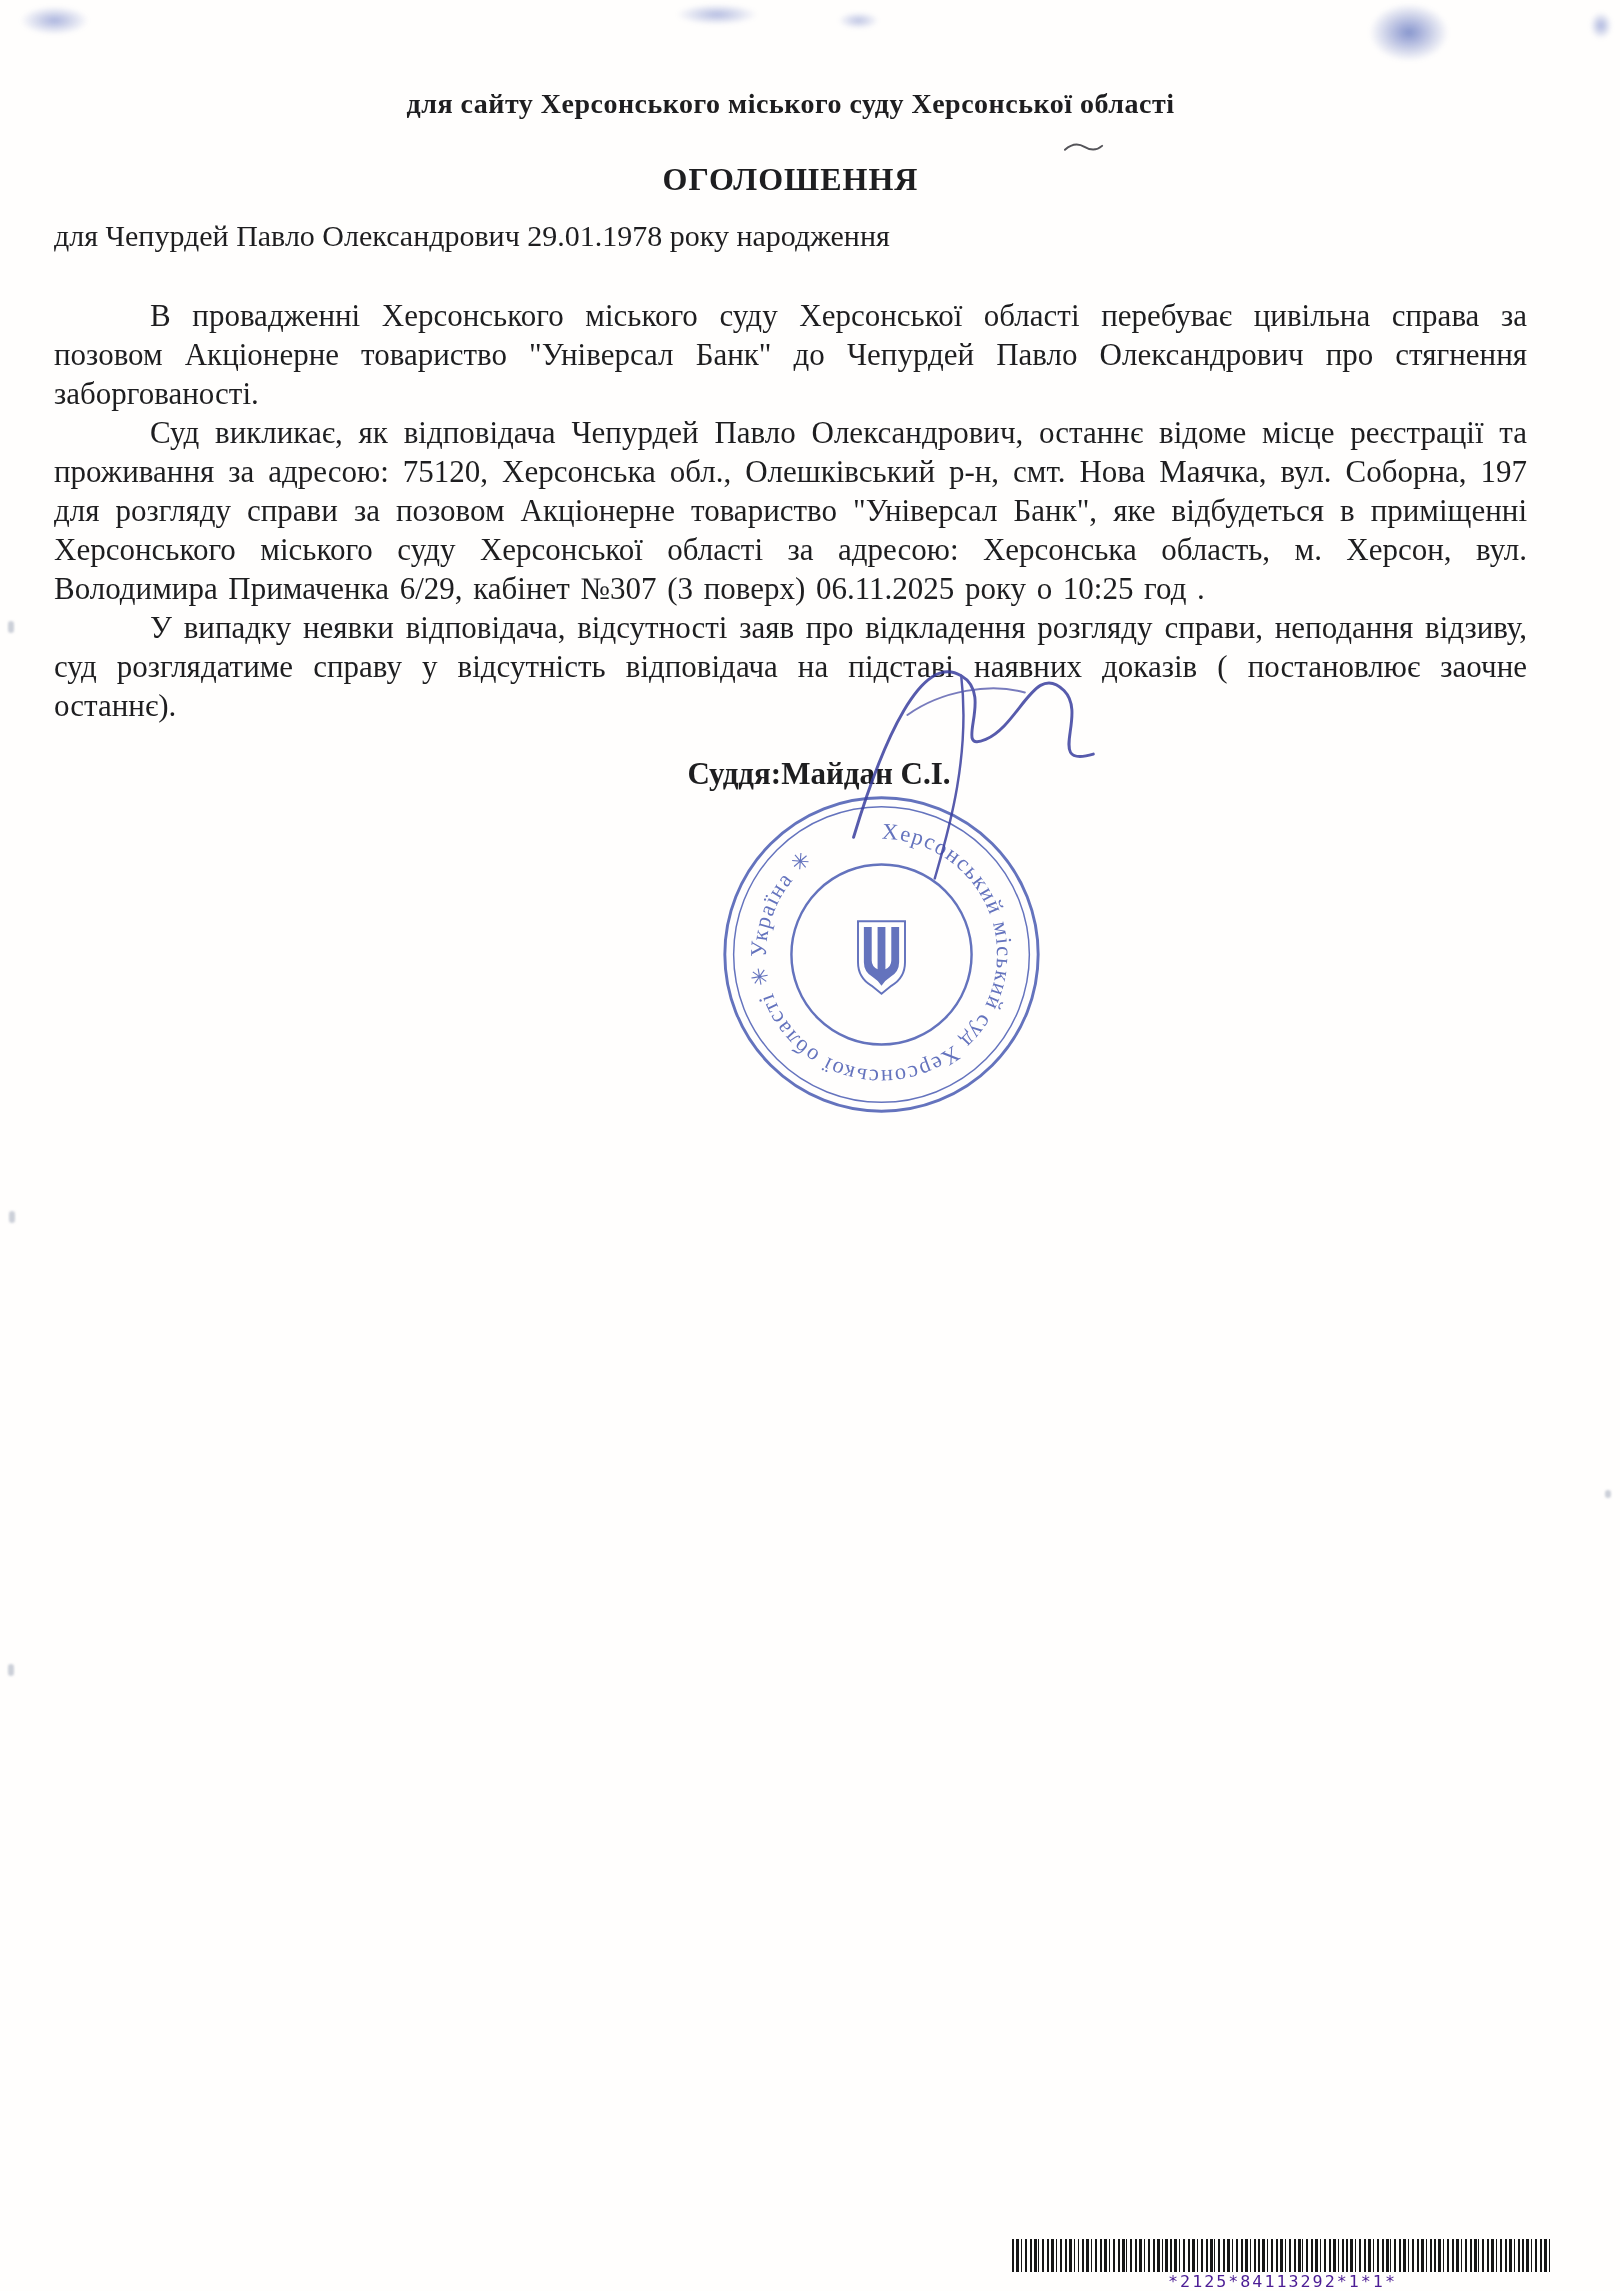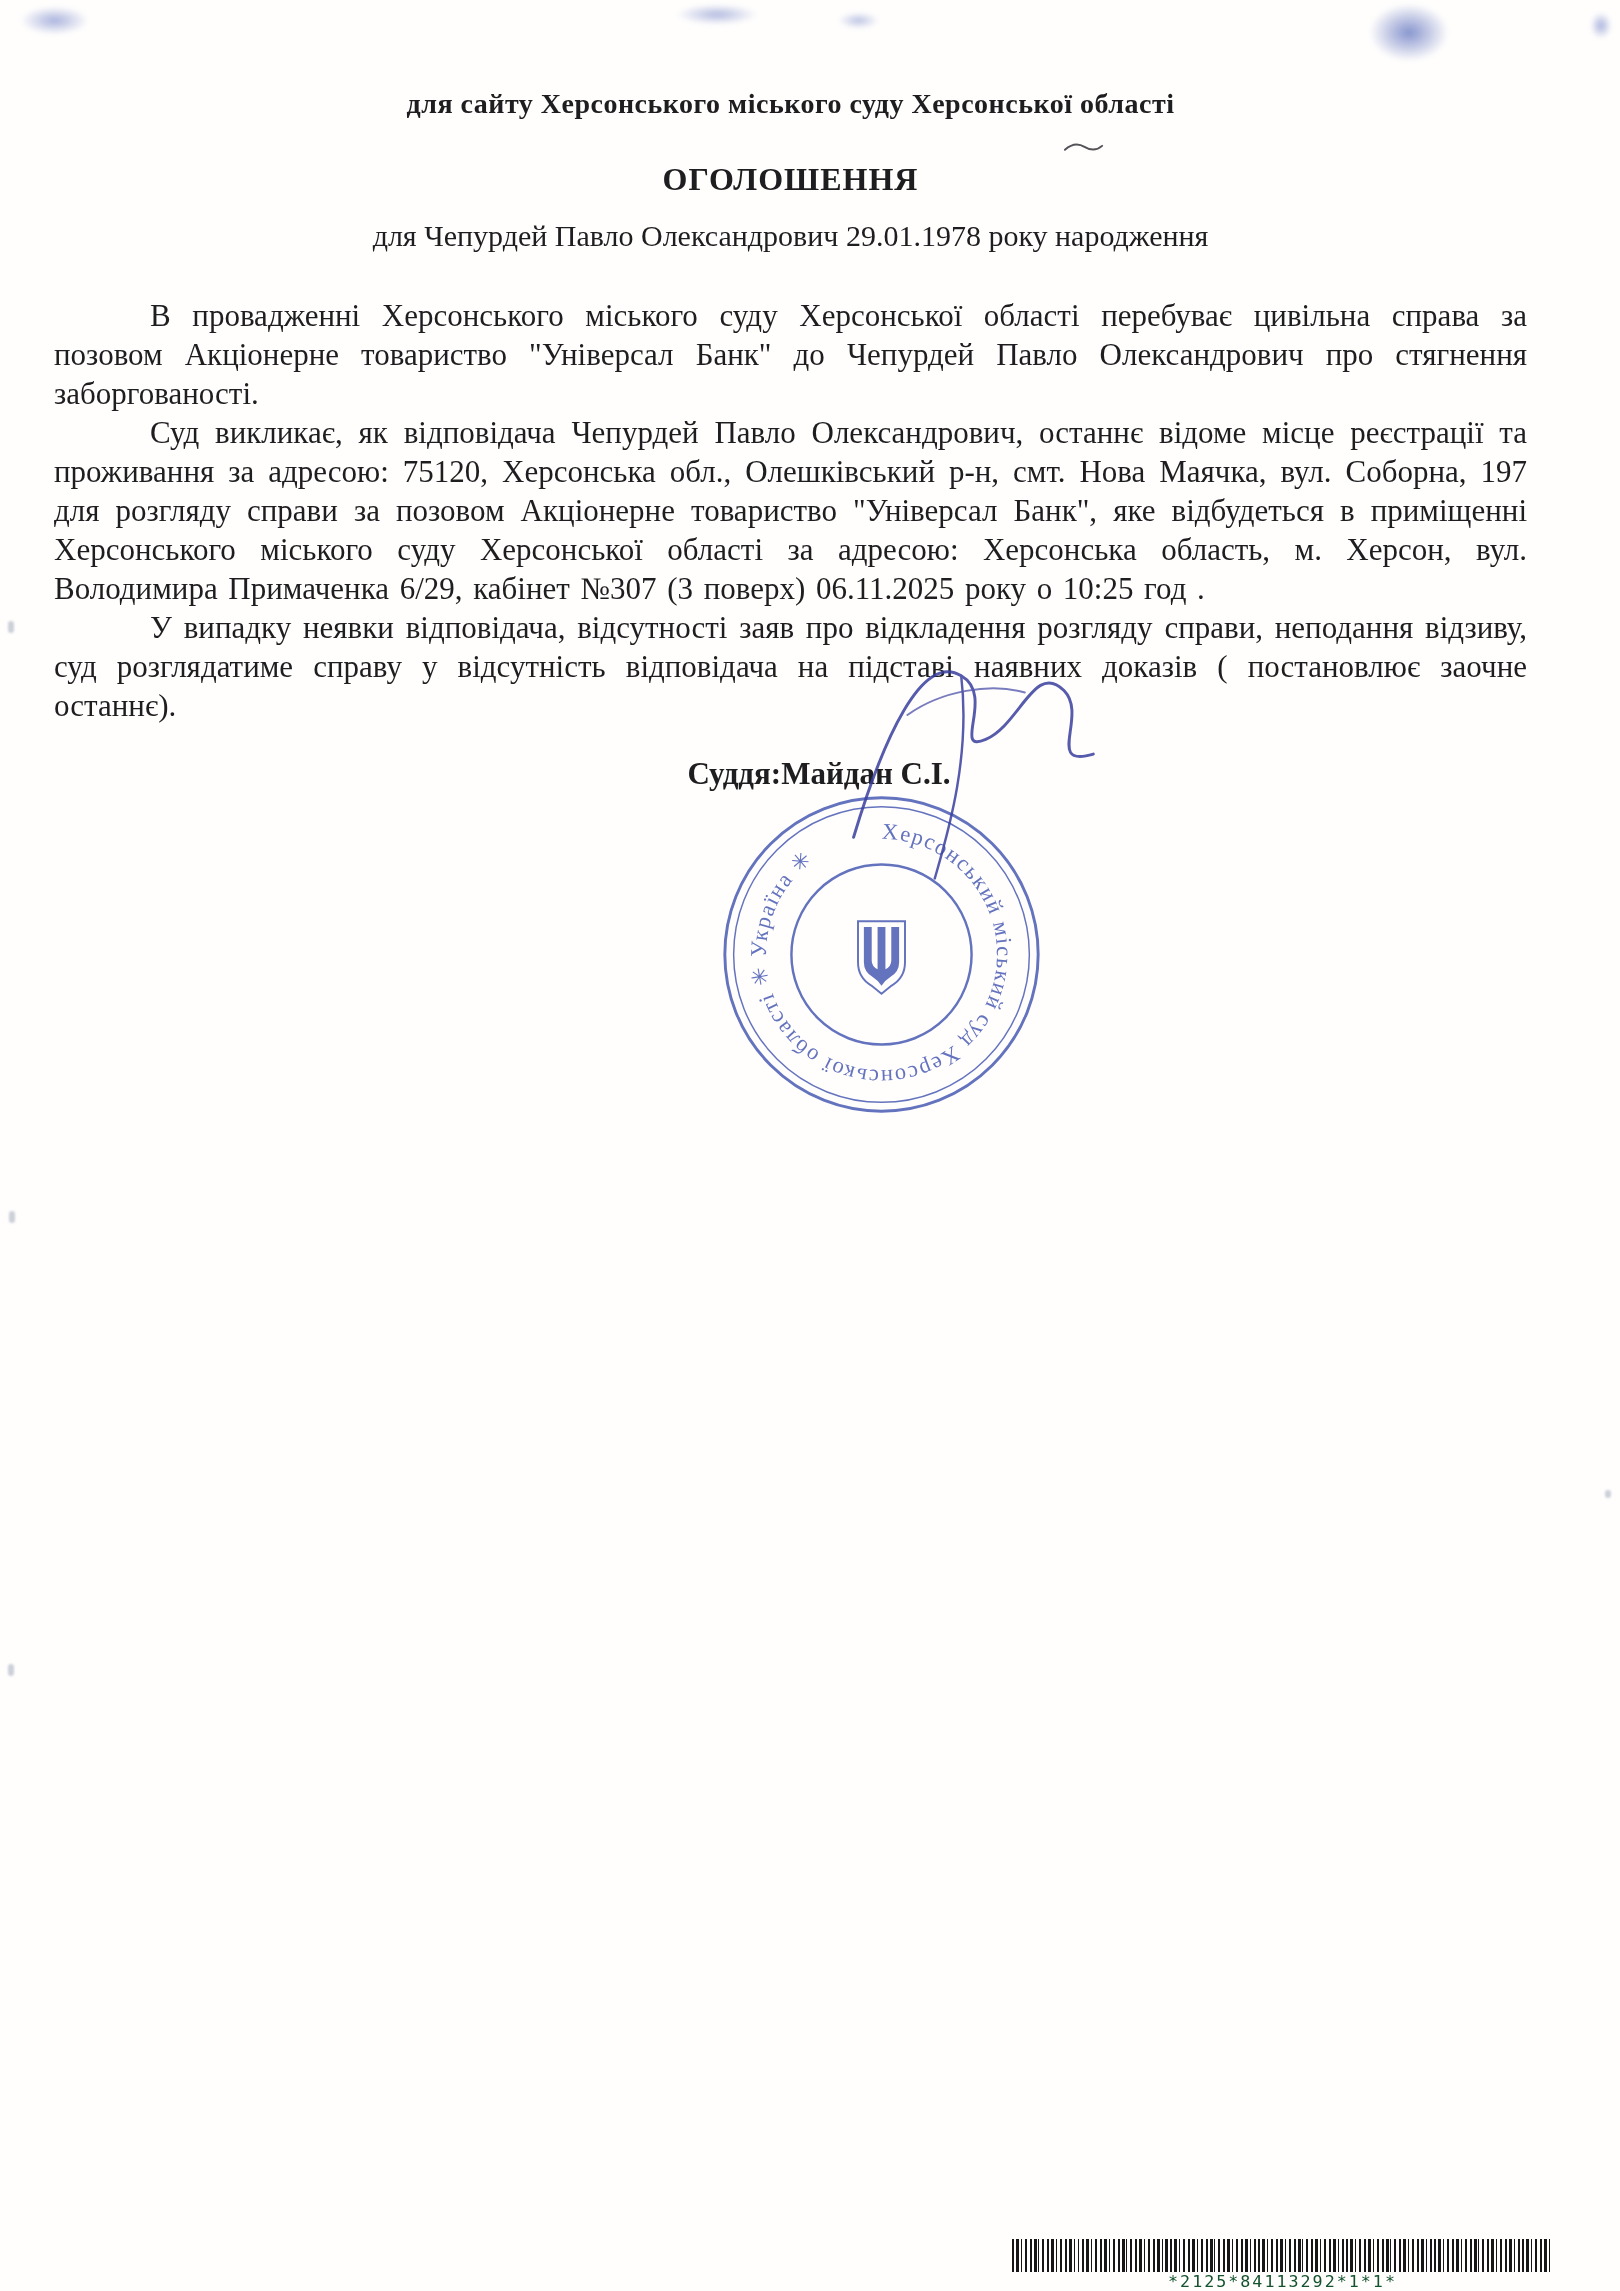--- a/index.html
+++ b/index.html
@@ -14,21 +14,21 @@
   .content { padding:88px 93px 0 54px; }
   .header-line {
     text-align:center; font-weight:bold; font-size:28px; line-height:32px;
     letter-spacing:0.5px;
   }
   .title {
     text-align:center; font-weight:bold; font-size:32px; line-height:37px;
     margin-top:41px; letter-spacing:1px;
   }
   .subtitle {
-    text-align:center; font-size:30px; line-height:35px; margin-top:19.6px;
+    font-size:30px; line-height:35px; margin-top:19.6px;
   }
   .body-text {
     margin-top:43px; font-size:31px; line-height:39px;
     text-align:justify; text-justify:inter-word;
   }
   .body-text p { margin:0; text-indent:96px; word-spacing:2.9px; }
   .sig-row {
     display:flex; justify-content:center; align-items:baseline;
     margin-top:31px; font-weight:bold; font-size:31px;
     padding-left:96px; padding-right:39px;
@@ -57,21 +57,21 @@
         transparent 2px, transparent 3.9px,
         #161616 3.9px, #161616 6.9px,
         transparent 6.9px, transparent 8.8px,
         #161616 8.8px, #161616 9.8px,
         transparent 9.8px, transparent 12.7px,
         #161616 12.7px, #161616 14.7px,
         transparent 14.7px, transparent 17.6px);
   }
   .barcode-text {
     font-family:"DejaVu Sans Mono", monospace;
-    font-size:16.7px; line-height:19.6px; letter-spacing:2px; color:#14532d;
+    font-size:16.7px; line-height:19.6px; letter-spacing:2px; color:#4c1d95;
   }
   
   .artifact { position:absolute; pointer-events:none; filter:blur(2px); }
   .a1 { left:19.6px;   top:5.9px;  width:69px; height:29px;
         background:radial-gradient(ellipse, rgba(88,108,190,.5), rgba(88,108,190,0) 70%); }
   .a2 { left:676px;  top:3.9px;  width:82px; height:21.6px;
         background:radial-gradient(ellipse, rgba(88,108,190,.45), rgba(88,108,190,0) 70%); }
   .a3 { left:838px;  top:11.8px; width:41px; height:17.6px;
         background:radial-gradient(ellipse, rgba(88,108,190,.4), rgba(88,108,190,0) 70%); }
   .a4 { left:1370px; top:3.9px;  width:78px; height:57px;

